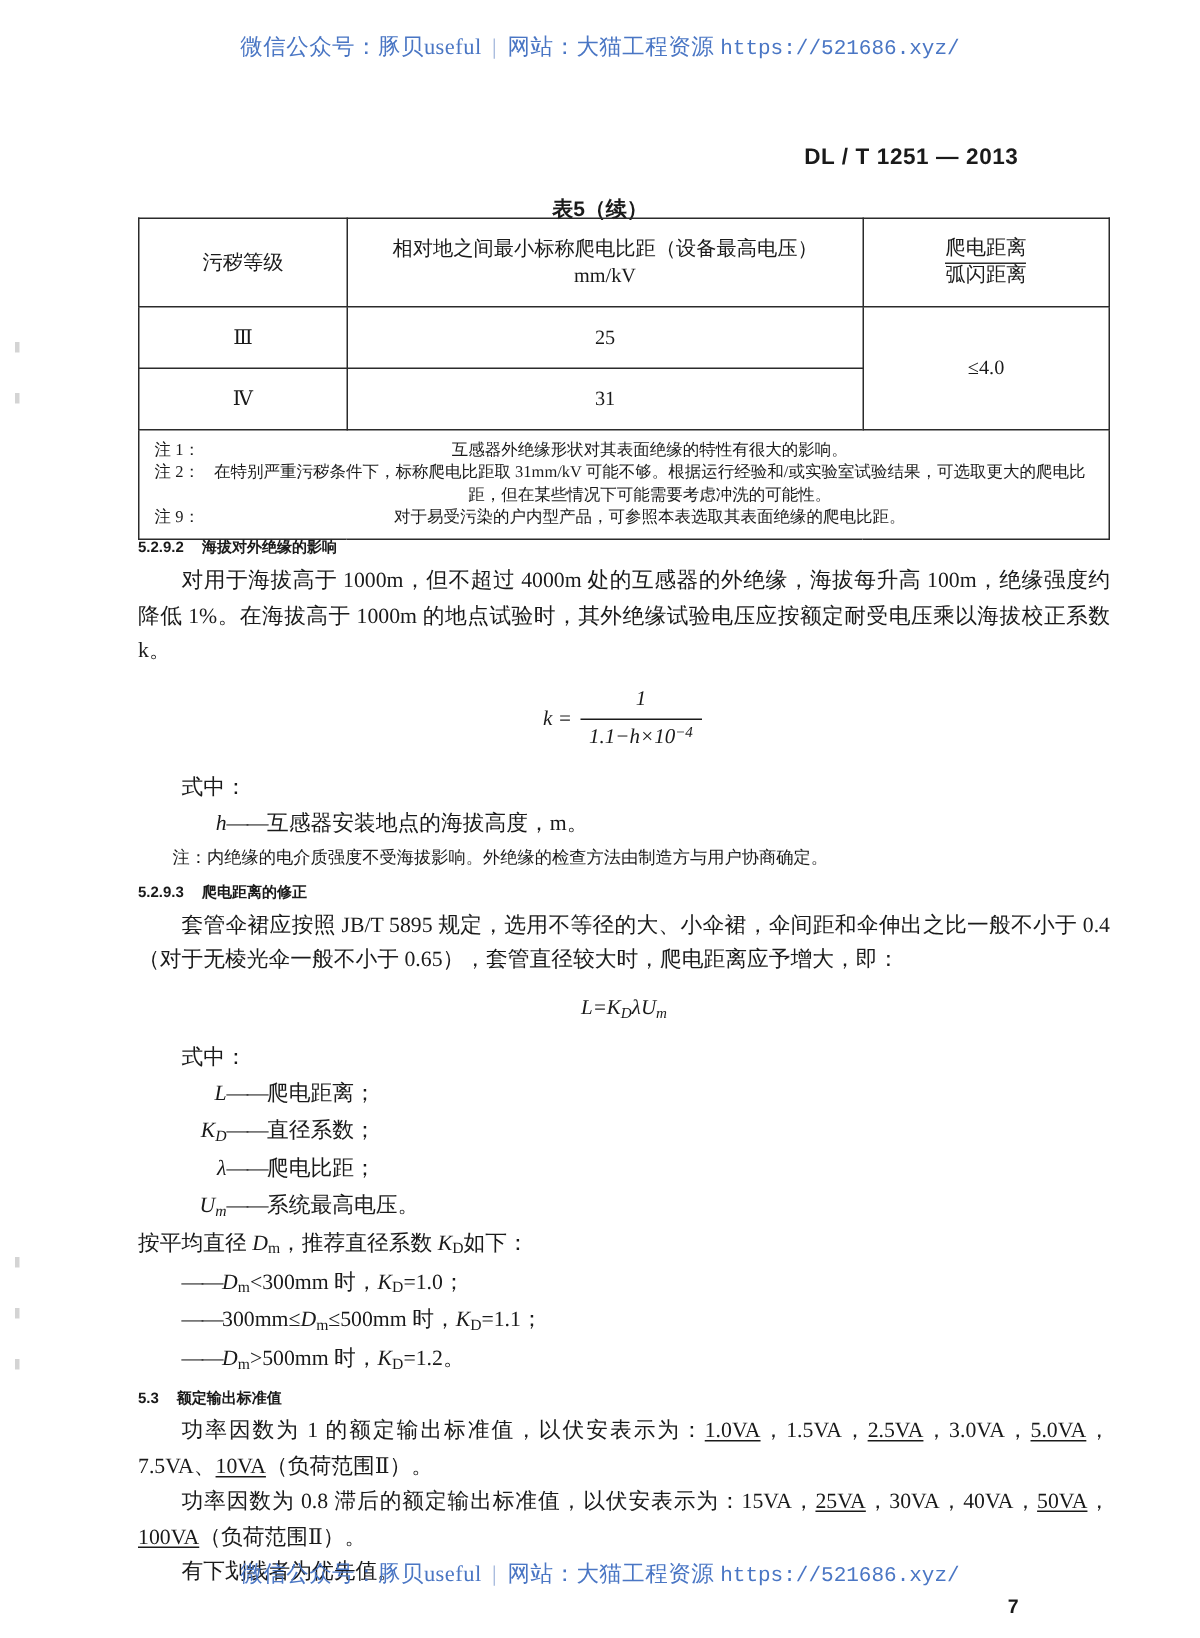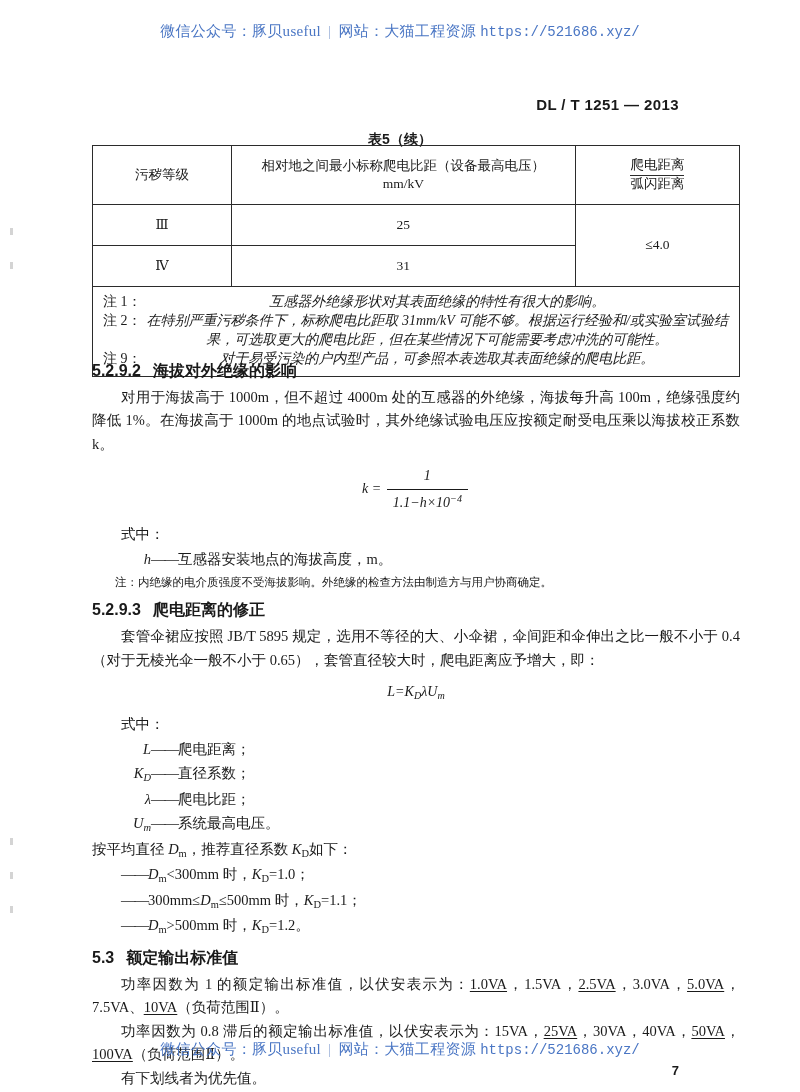--- a/index.html
+++ b/index.html
@@ -101,47 +101,47 @@
     display: block;
     border-top: 1px solid #2b2b2b;
     padding-top: 1px;
     margin-top: 1px;
     font-family: Liberation Mono, monospace;
   }
 
   .notes-cell {
     text-align: right;
     padding: 6px 8px 7px 10px !important;
-    font-size: 14px;
+    font-size: 11px;
     line-height: 1.52;
   }
   .note-row {
     display: flex;
     align-items: flex-start;
   }
   .note-lbl {
     flex: 0 0 auto;
     white-space: nowrap;
     padding-right: 2px;
   }
-  .note-txt { flex: 1 1 auto; font-style: italic; }
+  .note-txt { flex: 1 1 auto; }
 
   
   .content {
     position: absolute;
     left: 92px;
     top: 352px;
     width: 648px;
     font-size: 14.5px;
     line-height: 1.62;
   }
   .h3 {
     font-family: "Liberation Sans", sans-serif;
     font-weight: bold;
-    font-size: 16px;
+    font-size: 10px;
     margin: 6px 0 2px 0;
   }
   .h3 .num { margin-right: 12px; }
   .para {
     margin: 0;
     text-indent: 2em;
     text-align: justify;
     text-justify: inter-ideograph;
   }
   .para.flush { text-indent: 0; }

